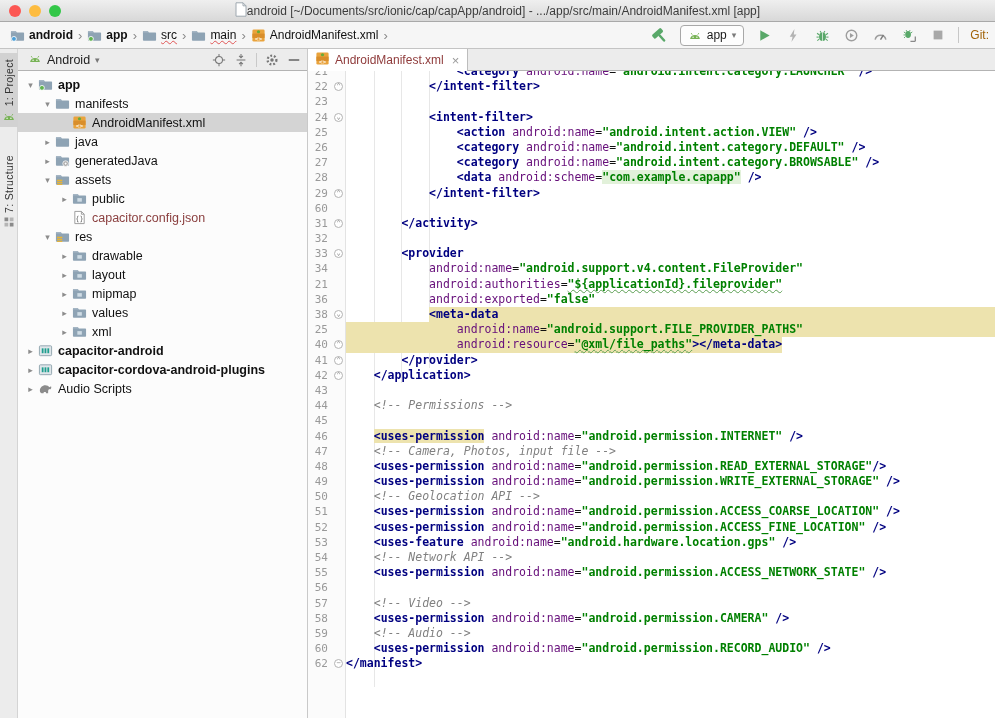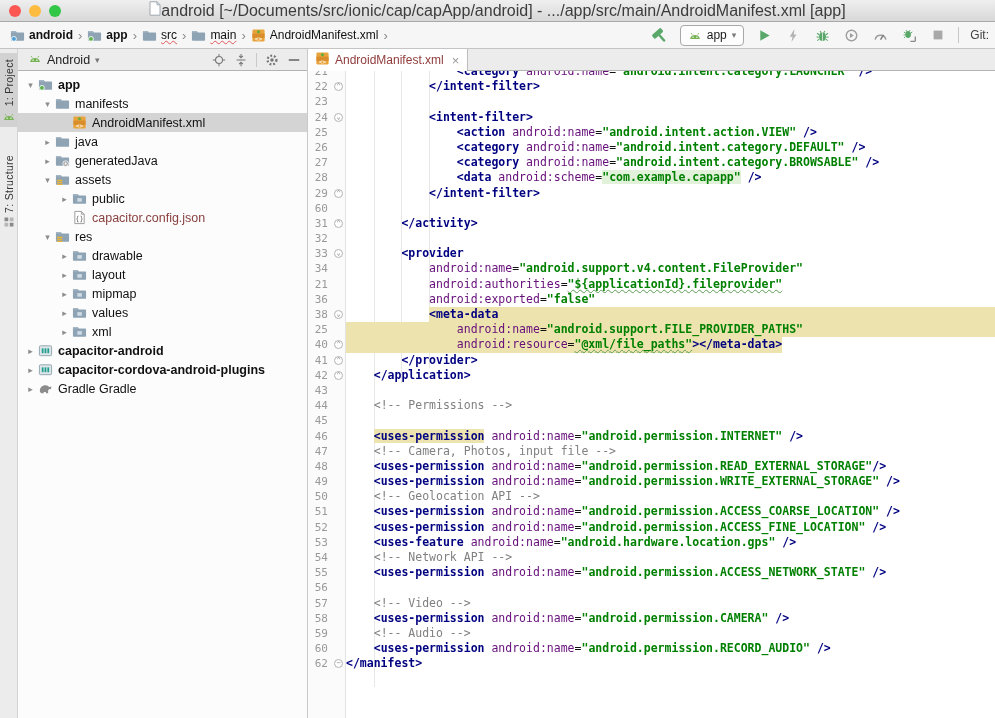--- a/index.html
+++ b/index.html
@@ -6,38 +6,38 @@
   html,body { width:995px; height:718px; overflow:hidden; background:#fff;
               font-family:"Liberation Sans", sans-serif; }
   #app { position:relative; width:995px; height:718px; background:#fff; font-size:12px; color:#1a1a1a; }
 
   
   .titlebar { height:22px; background:linear-gradient(#efefef,#d8d8d8); border-bottom:1px solid #a9a9a9;
               display:flex; align-items:center; position:relative; }
   .lights { position:absolute; left:9px; top:0; height:22px; display:flex; align-items:center; gap:8px; }
   .light { width:12px; height:12px; border-radius:50%; }
   .title-wrap { flex:1; display:flex; justify-content:center; align-items:center; 
-                font-size:16px; color:#3c3c3c; white-space:nowrap; overflow:hidden;text-align:right; }
+                font-size:12px; color:#3c3c3c; white-space:nowrap; overflow:hidden;text-align:right; }
 
   
   .navbar { height:27px; background:#f6f6f6; border-bottom:1px solid #c4c4c4;
             display:flex; align-items:center; padding:0 6px 0 8px; }
   #breadcrumbs { display:flex; align-items:center; gap:2px; flex:1; min-width:0; white-space:nowrap; }
   .crumb { display:flex; align-items:center; gap:4px; padding:1px 2px; cursor:default; }
   .crumb .lbl { font-size:12px; color:#111; }
   .crumb.bold .lbl { font-weight:bold; }
   .crumb.err .lbl { text-decoration:underline wavy #e05555 1px; text-decoration-skip-ink:none; }
   .chev { color:#8a8a8a; font-size:13px; padding:0 1px; }
   #toolbar { display:flex; align-items:center; gap:11px; }
   .tbtn { width:18px; height:18px; display:flex; align-items:center; justify-content:center; }
   .runconfig { display:flex; align-items:center; gap:5px; border:1px solid #a8a8a8; border-radius:4px;
                background:#fdfdfd; height:21px; padding:0 7px; }
   .runconfig .arrow { color:#7b7b7b; font-size:9px; }
   .tb-sep { width:1px; height:16px; background:#c7c7c7; }
-  .git-label { font-size:12px; color:#404040; }
+  .git-label { font-size:12px; color:#a16207; }
 
   
   .main { display:flex; height:669px; }
 
   .stripe { width:18px; background:#ececec; border-right:1px solid #d4d4d4; padding-top:4px;
             display:flex; flex-direction:column; align-items:center; }
   .stripe-tab { display:flex; flex-direction:column; align-items:center; padding:6px 0 4px; width:18px; }
   .stripe-tab.active { background:#d2d2d2; }
   .stripe-tab .vlabel { writing-mode:vertical-rl; transform:rotate(180deg); font-size:10.5px; color:#333;
                         letter-spacing:.3px; margin-bottom:3px; }
@@ -81,21 +81,21 @@
   .cline .ind, .cline .txt { white-space:pre; }
   .cline .fill { flex:1; }
 
   .tk-t { color:#000080; font-weight:bold; }
   .tk-a { color:#660e7a; }
   .tk-p { color:#111; }
   .tk-s { color:#008000; font-weight:bold; }
   .tk-sg { color:#008000; font-weight:bold; background:var(--greenbg,#e2f1da); }
   .tk-sw { color:#008000; font-weight:bold; text-decoration:underline wavy #5a9e52 1px;
            text-decoration-skip-ink:none; }
-  .tk-c { color:#808080; }
+  .tk-c { color:#808080; font-style:italic; }
   .tk-th { color:#000080; font-weight:bold; background:var(--tan,#ede3ae); }
 
   .code-row.hl-start .txt, .code-row.hl-start .fill { background:var(--tan,#ede3ae); }
   .code-row.hl-full .cline { background:var(--tan,#ede3ae); }
   .code-row.hl-text .ind, .code-row.hl-text .txt { background:var(--tan,#ede3ae); }
   .code-row.caret-row .cline { background:var(--caretline,#fffae3); }
   .code-row.caret-row .gut { background:var(--caretline,#fffae3); }
   .caret { display:inline-block; width:1.5px; height:13px; background:#111; vertical-align:middle; }
 </style>
 </head>
@@ -550,21 +550,21 @@
             </span>
             <span class="tlbl">capacitor-cordova-android-plugins</span>
           </div>
           <div class="trow" style="padding-left: 6px;">
             <span class="arr">▸</span>
             <span class="ticon" style="display: inline-flex; align-items: center;">
               <svg width="15" height="15" viewBox="0 0 16 16">
                 <path d="M2 10.2c0-3.1 2.6-5.7 5.8-5.7 2 0 3.4.8 4.5 2.2l1.6-1c.4.9.4 2.1-.3 2.7-.5.5-1.3.4-1.8.1-.8 1-1 1.7-1 3.1v1.5H8.7l-.5-1.4H6.3l-.5 1.4H3.7C2.6 12.7 2 11.5 2 10.2z" fill="#8c8c8c"></path>
               </svg>
             </span>
-            <span class="tlbl">Gradle Gradle</span>
+            <span class="tlbl">Audio Scripts</span>
           </div>
         </div>
     </div>
 
     <div class="editor">
       <div class="tabbar">
         <div class="tab">
           <span class="ticon" id="tab-icon"><svg width="15" height="15" viewBox="0 0 16 16">
                 <rect x="1.5" y="1.5" width="13" height="13" rx="1.5" fill="#e9a33c"></rect>
                 <rect x="1.5" y="6" width="13" height="4.6" fill="#d98e2b"></rect>

